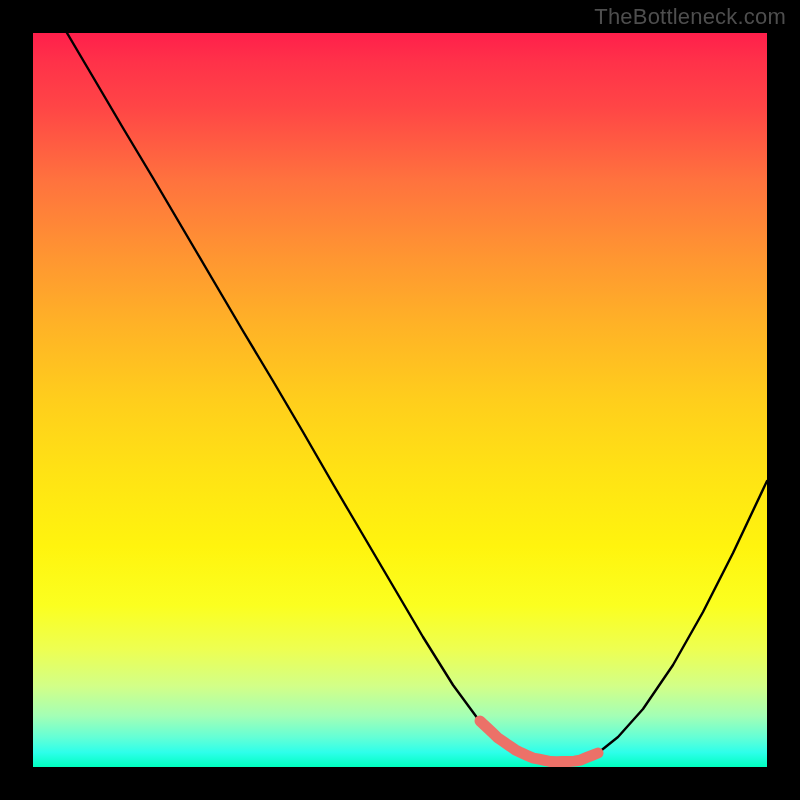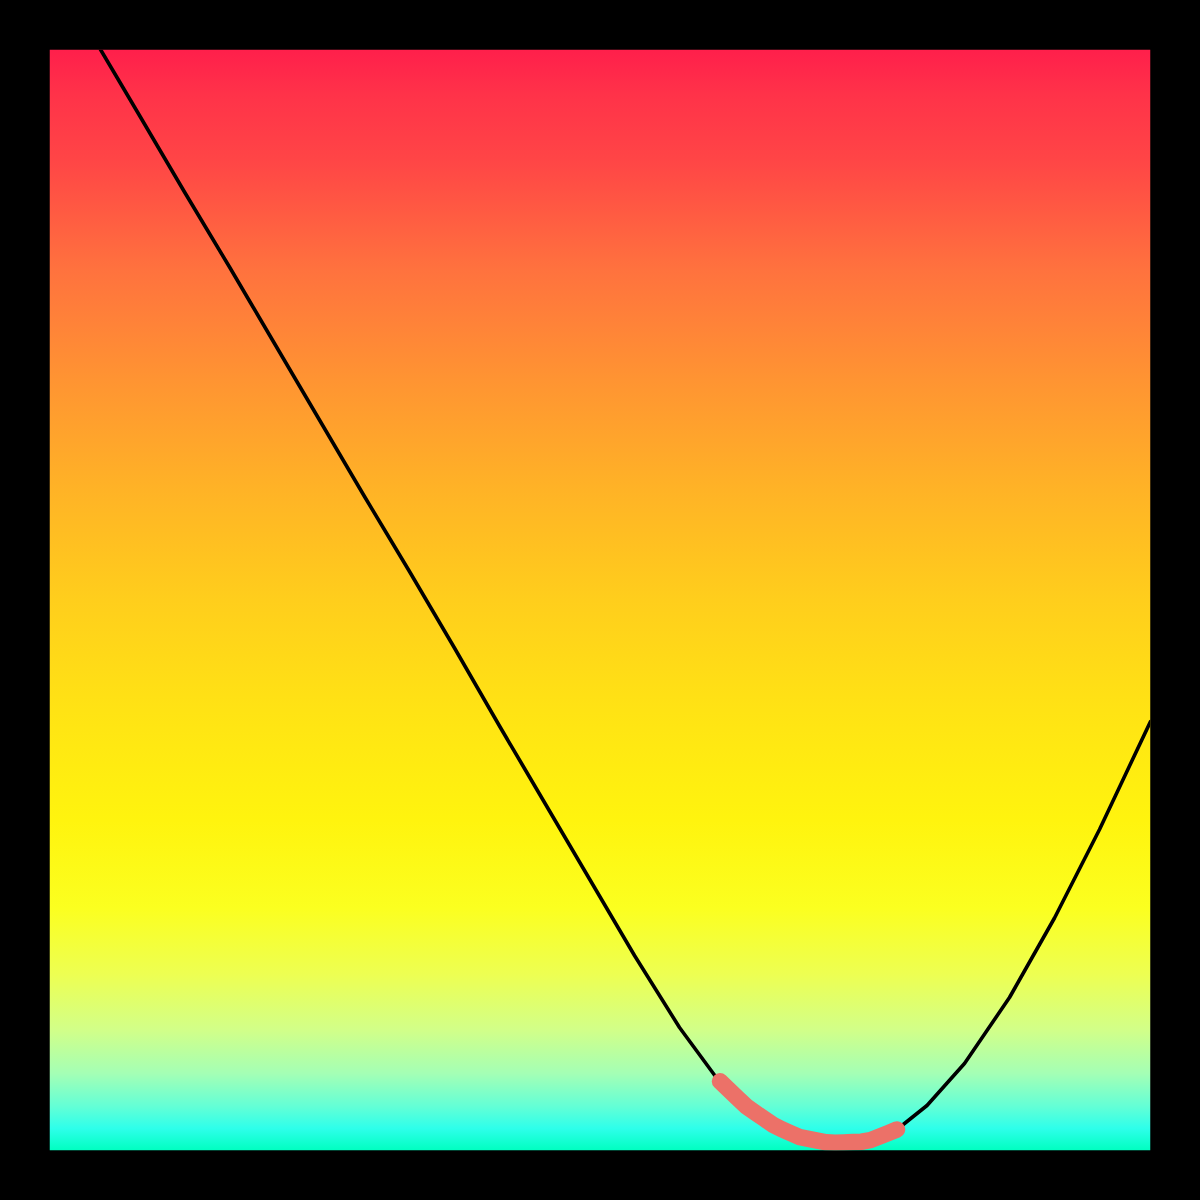--- a/index.html
+++ b/index.html
@@ -75,20 +75,21 @@
     fill: none;
     stroke: #ec7168;
     stroke-width: 11;
     stroke-linecap: round;
   }
 </style>
 </head>
 <body>
 
 <div class="frame">
+  <div class="watermark">TheBottleneck.com</div>
 
   <div class="plot">
     <div class="gradient"></div>
     <svg class="curve" viewBox="0 0 734 734" preserveAspectRatio="none">
       <path class="line" d="M 34 0 C 44.4 17.6 49.6 26.4 60 44 C 72 64.4 78 74.6 90 95 C 102 115 108 125 120 145 C 132 165.4 138 175.6 150 196 C 162 216.4 168 226.6 180 247 C 192 267.4 198 277.6 210 298 C 222 318 228 328 240 348 C 252 368.4 258 378.6 270 399 C 282 419.8 288 430.2 300 451 C 312 471.4 318 481.6 330 502 C 342 522.4 348 532.6 360 553 C 372 573.4 378 583.6 390 604 C 402 623.2 408 632.8 420 652 C 430 665.6 435 672.4 445 686 C 453 693.6 457 697.4 465 705 C 472.6 710.2 476.4 712.8 484 718 C 490.4 720.8 493.6 722.2 500 725 C 508 726.6 512 727.4 520 729 C 530 728.6 535 728.4 545 728 C 553 724.8 557 723.2 565 720 C 573 713.6 577 710.4 585 704 C 595 692.8 600 687.2 610 676 C 622 658.4 628 649.6 640 632 C 652 610.8 658 600.2 670 579 C 682 555.4 688 543.6 700 520 C 713.6 491.2 720.4 476.8 734 448"></path>
       <path class="band" d="M 447 687.9 L 452.9 693.505 L 458.8 699.11 L 464.7 704.715 L 470.6 708.8315789473685 L 476.5 712.8684210526316 L 482.4 716.9052631578948 L 488.3 719.88125 L 494.2 722.4625 L 500.1 725.02 L 506 726.2 L 511.9 727.38 L 517.8 728.56 L 523.7 728.852 L 529.6 728.616 L 535.5 728.38 L 541.4 728.144 L 547.3 727.08 L 553.2 724.72 L 559.1 722.36 L 565 720"></path>
     </svg>
   </div>
 </div>
 

